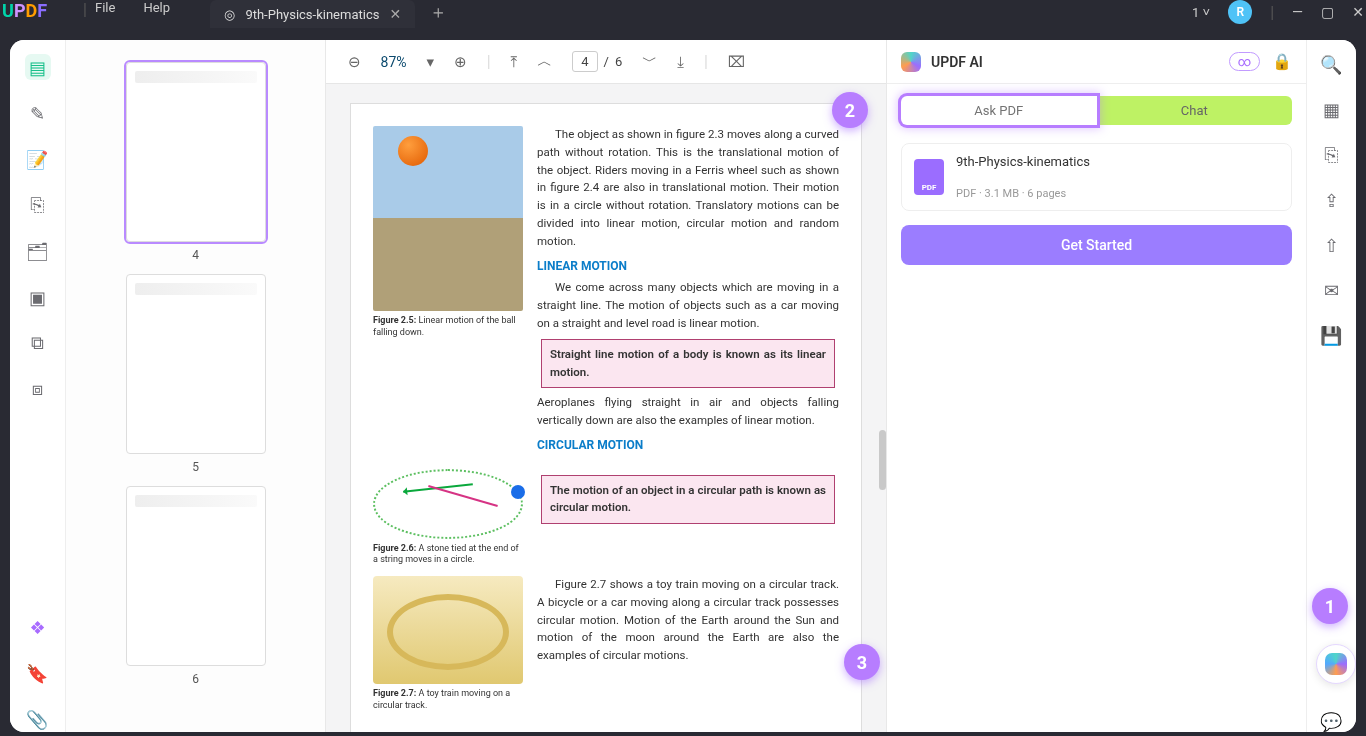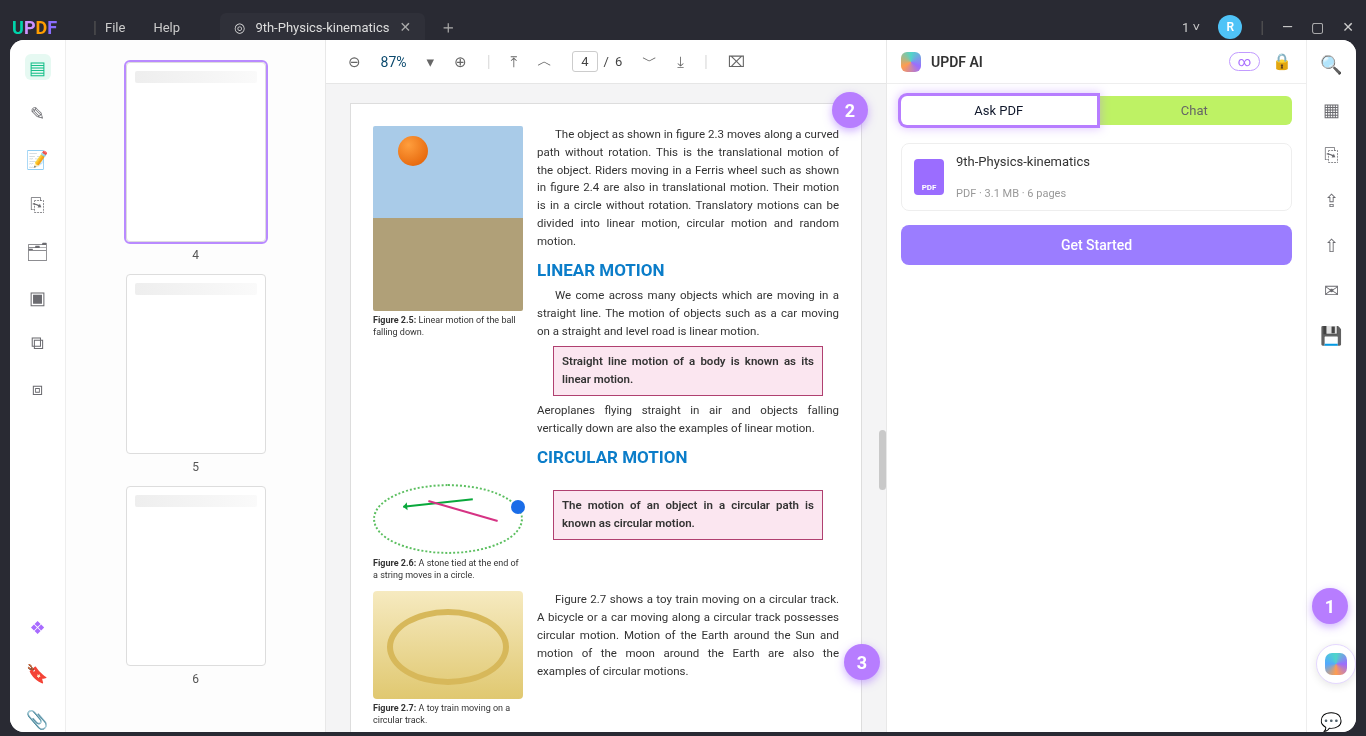--- a/index.html
+++ b/index.html
@@ -1,19 +1,19 @@
 <!DOCTYPE html>
 <html><head>
 <meta charset="utf-8">
 <style>
 * { margin: 0; padding: 0; box-sizing: border-box; }
 body { font-family: -apple-system, BlinkMacSystemFont, "Segoe UI", Roboto, sans-serif; background: #292a33; width: 1366px; height: 736px; overflow: hidden; color: #333; }
 
 
-.titlebar { height: 54px; background: #292a33; display: flex; align-items: center; padding: 0 12px; color: #d0d0d0; }
+.titlebar { height: 54px; background: #292a33; display: flex; align-items: flex-start; padding: 0 2px; color: #d0d0d0; }
 .logo { font-weight: 700; font-size: 18px; margin-right: 28px; }
 .logo .u { color: #00d4aa; }
 .logo .p1 { color: #ce93ff; }
 .logo .d { color: #ff9d00; }
 .logo .f { color: #8a6dff; }
 .menu-items { display: flex; gap: 28px; font-size: 13px; color: #ccc; }
 .menu-item { cursor: pointer; }
 .tab { margin-left: 40px; display: flex; align-items: center; background: #2f3039; padding: 6px 14px; border-radius: 6px 6px 0 0; gap: 10px; font-size: 13px; color: #ddd; }
 .tab-close { color: #aaa; font-size: 14px; }
 .plus-tab { margin-left: 14px; color: #aaa; font-size: 18px; }
@@ -48,42 +48,42 @@
 .pagenum .cur { border: 1px solid #ccc; padding: 2px 8px; border-radius: 3px; }
 
 .doc { flex: 1; overflow: auto; padding: 20px 0; }
 .sheet { width: 510px; margin: 0 auto; background: #fff; padding: 22px; font-size: 11.5px; line-height: 1.55; color: #333; box-shadow: 0 0 0 1px #ddd; }
 .sheet .row { display: flex; gap: 14px; margin-bottom: 10px; }
 .figbox { width: 150px; flex-shrink: 0; }
 .figimg { width: 150px; height: 185px; background: linear-gradient(#a9cbe8 50%,#b0a078 50%); border-radius: 2px; position: relative; overflow: hidden; }
 .ball { position: absolute; width: 30px; height: 30px; background: radial-gradient(circle at 35% 30%, #ff9e3d, #e05a00); border-radius: 50%; top: 10px; left: 25px; }
 .figc { font-size: 9px; color: #333; margin-top: 4px; line-height: 1.3; }
 .figc b { font-weight: 700; }
-.h3 { color: #0b7dc9; font-weight: 700; font-size: 17px; margin: 6px 0 4px; }
-.pinkbox { background: #fbe6f0; border: 1.5px solid #b04070; padding: 6px 8px; font-weight: 600; margin: 6px 16px; text-align: justify; }
+.h3 { color: #0b7dc9; font-weight: 700; font-size: 12px; margin: 6px 0 4px; }
+.pinkbox { background: #fbe6f0; border: 1.5px solid #b04070; padding: 6px 8px; font-weight: 600; margin: 6px 4px; text-align: justify; }
 .just { text-align: justify; }
 .ellipse { width: 150px; height: 70px; border: 2px dotted #5cbf60; border-radius: 50%; position: relative; margin: 0 auto; }
 .ellipse .dot { position: absolute; width: 14px; height: 14px; background: #1a6de8; border-radius: 50%; right: -4px; top: 14px; }
 .ellipse .arrow { position: absolute; width: 70px; height: 2px; background: #0aa83c; top: 16px; left: 28px; transform: rotate(-6deg); }
 .ellipse .arrow::before { content: ""; position: absolute; left: -4px; top: -3px; border: 4px solid transparent; border-right-color: #0aa83c; }
 .ellipse .rad { position: absolute; width: 72px; height: 2px; background: #d63384; top: 24px; left: 52px; transform: rotate(16deg); }
 .track { width: 150px; height: 108px; background: linear-gradient(#f6eac0,#e0c870); border-radius: 4px; position: relative; }
 .track::after { content: ""; position: absolute; left: 14px; right: 14px; bottom: 14px; height: 64px; border: 6px solid #d7b85a; border-radius: 50%; }
 
 
 .aipanel { width: 420px; background: #fff; border-left: 1px solid #e8e8e8; display: flex; flex-direction: column; }
 .aih { height: 44px; border-bottom: 1px solid #eee; display: flex; align-items: center; padding: 0 14px; gap: 10px; }
 .ailogo { width: 20px; height: 20px; border-radius: 6px; background: conic-gradient(#4fd6c8,#9b6dff,#ff9d4f,#4fd6c8); }
 .aih-title { font-size: 14px; font-weight: 600; color: #333; }
 .aih-right { margin-left: auto; display: flex; gap: 12px; align-items: center; }
 .infchip { border: 1.5px solid #c29bff; color: #a86bff; border-radius: 12px; padding: 1px 8px; font-size: 13px; }
 .lock { color: #bbb; }
 .tabsrow { display: flex; padding: 12px 14px 8px; gap: 0; }
 .tabbtn { flex: 1; text-align: center; font-size: 13px; padding: 7px 0; background: #bef264; color: #666; cursor: pointer; }
-.tabbtn.active { background: #fff; color: #0f172a; box-shadow: 0 0 0 3px #b77dff, 0 0 10px 4px rgba(183,125,255,.4); border-radius: 4px; position: relative; z-index: 1; }
+.tabbtn.active { background: #fff; color: #737373; box-shadow: 0 0 0 3px #b77dff, 0 0 10px 4px rgba(183,125,255,.4); border-radius: 4px; position: relative; z-index: 1; }
 .tabsrow .tabbtn:first-child { border-radius: 6px 0 0 6px; }
 .tabsrow .tabbtn:last-child { border-radius: 0 6px 6px 0; }
 
 .aibody { flex: 1; display: flex; flex-direction: column; align-items: center; justify-content: center; text-align: center; padding: 20px; position: relative; }
 .flower { width: 44px; height: 44px; border-radius: 14px; background: conic-gradient(#4fd6c8,#9b6dff,#ff9d4f,#52a8ff,#4fd6c8); margin-bottom: 14px; position: relative; }
 .flower::before { content: "✦"; position: absolute; right: -26px; top: -6px; color: #b77dff; font-size: 14px; }
 .flower::after { content: "✦"; position: absolute; left: -26px; bottom: -4px; color: #c8c8d8; font-size: 12px; }
 .greet { font-size: 15px; color: #444; margin-bottom: 8px; }
 .greet .brand { color: #9b6dff; font-weight: 500; }
 .sub { font-size: 12.5px; color: #777; line-height: 1.5; max-width: 340px; }

